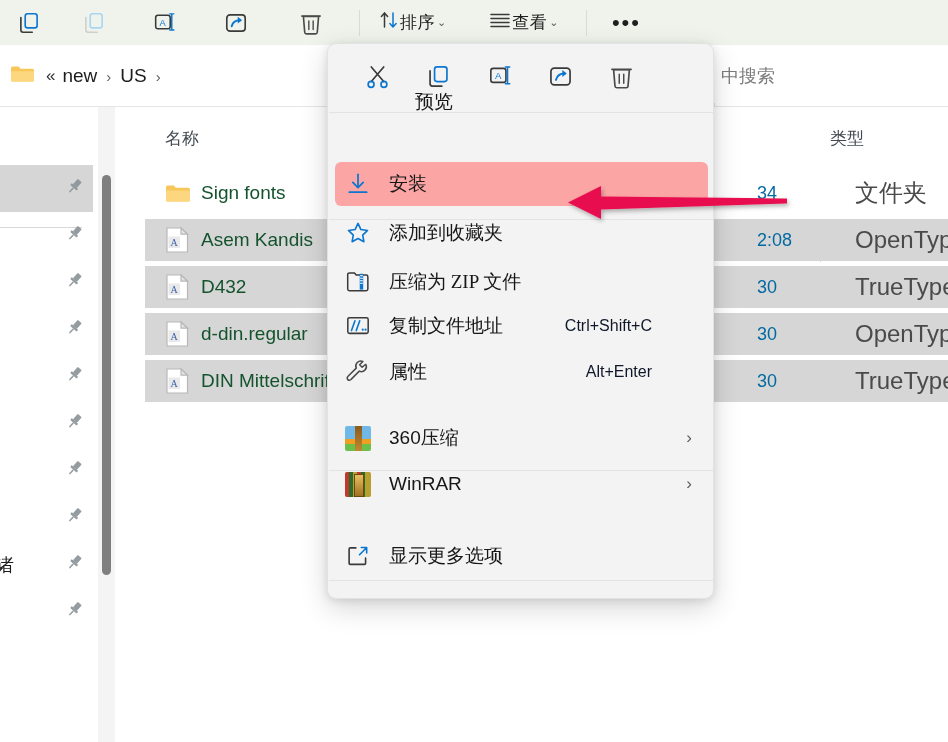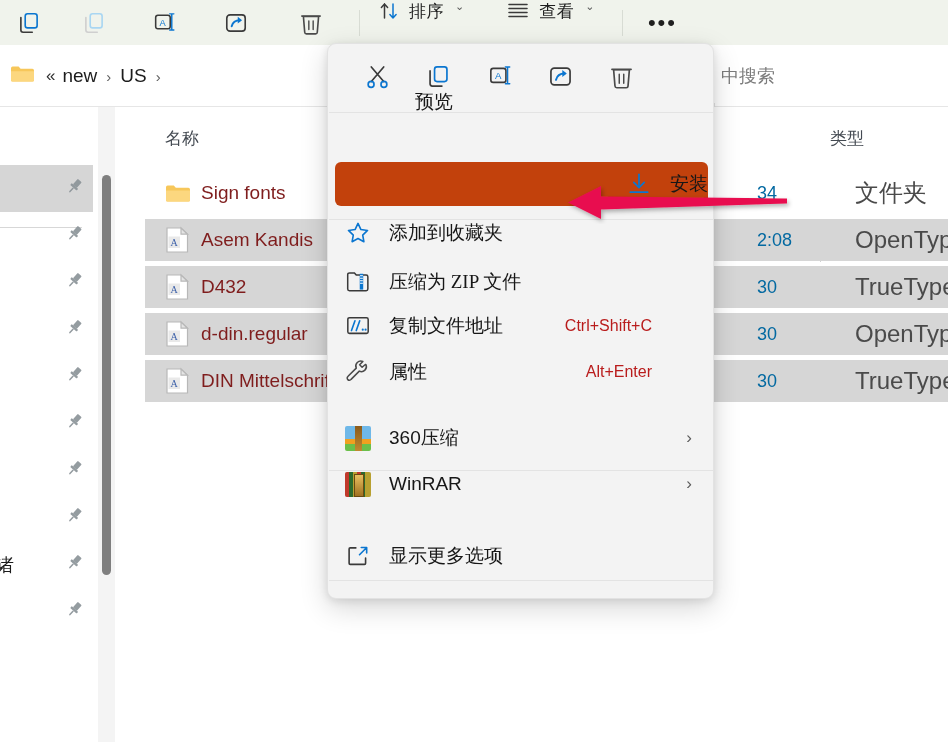--- a/index.html
+++ b/index.html
@@ -21,21 +21,21 @@
   .tb-btn {
     width: 62px; height: 45px;
     display: flex; align-items: center; justify-content: center;
   }
   .tb-btn svg { display: block; }
   .tb-sep {
     width: 1px; height: 26px; background: #d8dcd4; margin: 0 8px;
     align-self: center;
   }
   .tb-wide {
-    height: 45px; display: flex; align-items: flex-start; gap: 9px;
+    height: 45px; display: flex; align-items: center; gap: 0;
     padding: 0 10px; color: #1b1b1b; font-size: 17px;
   }
   .tb-wide .lbl { font-size: 17px; color: #1d1d1d; letter-spacing: .5px; }
   .tb-chev { font-size: 11px; color: #5a5a5a; margin-left: 2px; }
   .tb-dots { font-size: 22px; color: #202020; letter-spacing: 2px; line-height: 1; }
 
   
   .addrbar {
     position: absolute; left: 0; top: 45px; width: 948px; height: 62px;
     background: #ffffff;
@@ -104,21 +104,21 @@
   .head-divider {
     position: absolute; left: 700px; top: 122px; width: 1px; height: 33px;
     background: #d2d2d2;
   }
   .file-row {
     position: absolute; left: 25px; width: 910px; height: 42px;
     display: flex; align-items: center;
   }
   .file-row.sel { background: #d6d6d6; }
   .file-row .fname {
-    position: absolute; left: 56px; font-size: 19px; color: #7f1d1d; white-space: nowrap; text-align: center;
+    position: absolute; left: 56px; font-size: 19px; color: #14532d; white-space: nowrap; text-align: center;
   }
   .file-row .fic { position: absolute; left: 20px; display: flex; align-items: center; }
   .file-row .fdate {
     position: absolute; left: 612px; font-size: 18px; color: #0369a1; white-space: nowrap;
   }
   .file-row .ftype {
     position: absolute; left: 710px; font-size: 24px; color: #4a4a4a; white-space: nowrap;
   }
 
   
@@ -140,31 +140,31 @@
     border-radius: 5px;
   }
   .ctx-divider {
     position: absolute; left: 1px; width: 385px; height: 1px; background: #e3e3e3;
   }
   .ctx-item {
     position: absolute; left: 7px; width: 373px; height: 44px;
     display: flex; align-items: center;
     border-radius: 6px;
   }
-  .ctx-item.hl { background: #c2410c; justify-content: flex-end; }
+  .ctx-item.hl { background: #fca5a5; }
   .ctx-item .ic {
     width: 46px; display: flex; align-items: center; justify-content: center;
     flex: 0 0 46px;
   }
   .ctx-item .lbl {
     font-size: 19px; color: #171717; white-space: nowrap;
     margin-left: 8px;
   }
   .ctx-item .accel {
-    position: absolute; right: 56px; font-size: 16px; color: #b91c1c; white-space: nowrap; margin-left: 40px;
+    position: absolute; right: 56px; font-size: 16px; color: #0f172a; white-space: nowrap; margin-left: 40px;
   }
   .ctx-item .submenu-chev {
     position: absolute; right: 16px; font-size: 17px; color: #5c5c5c;
   }
   .ctx-item.noicon .lbl { margin-left: 80px; }
 
   
   .apptile { width: 26px; height: 25px; border-radius: 2px; position: relative; overflow: hidden; }
   .t360 { background: linear-gradient(#6fb8e8 0 52%, #f0a020 52% 74%, #6bbf4a 74% 100%); }
   .t360:after {

